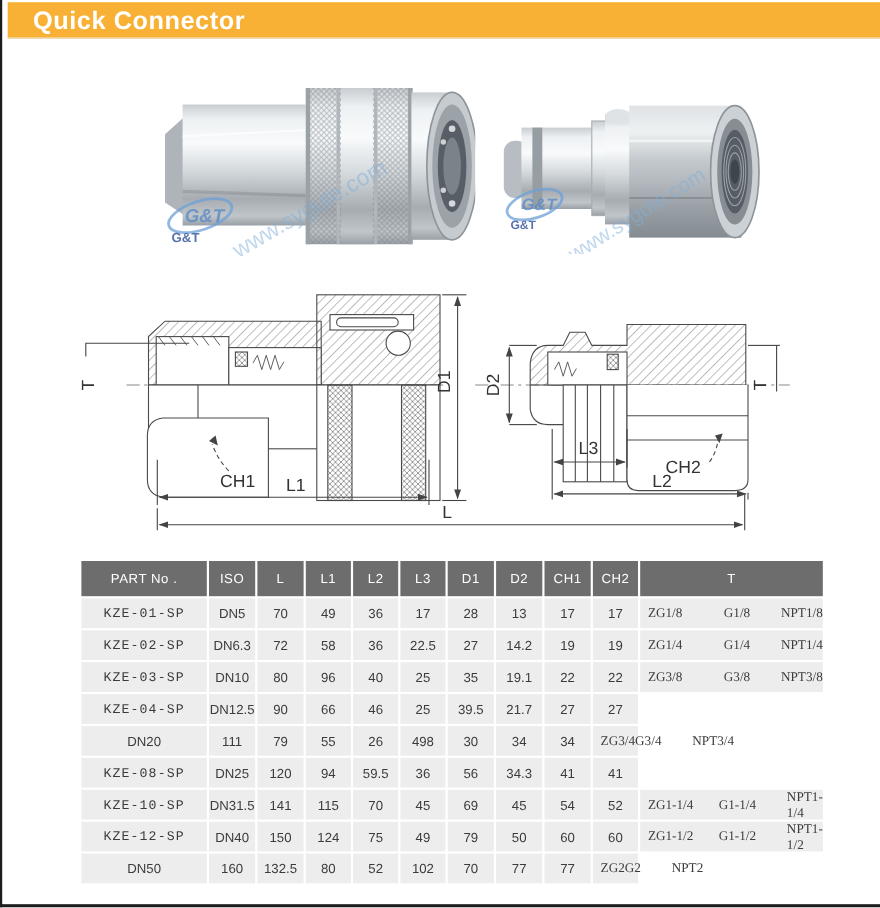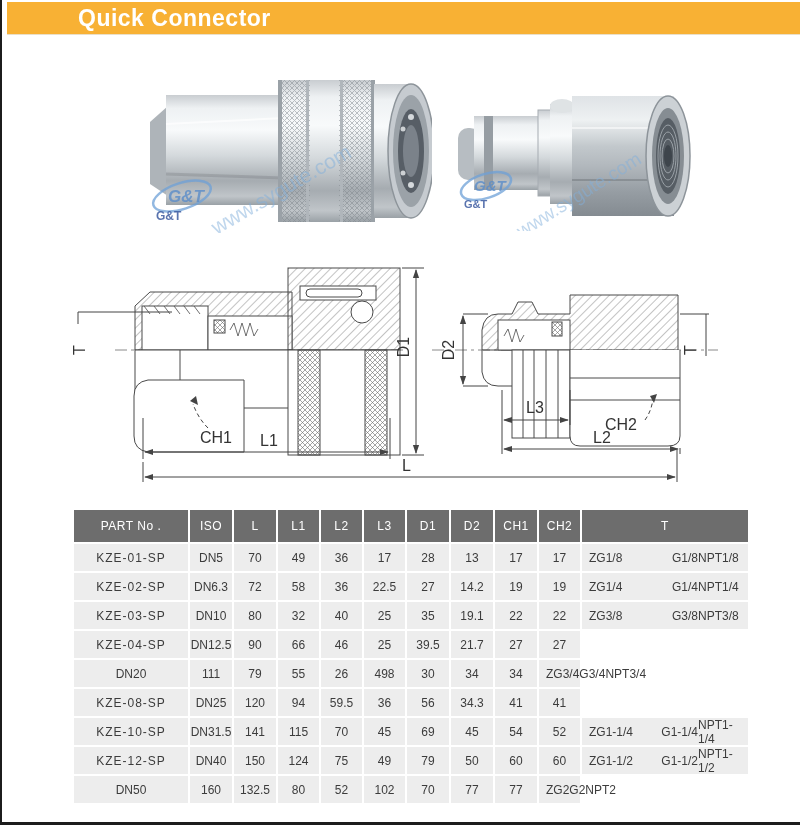--- a/index.html
+++ b/index.html
@@ -8,21 +8,20 @@
     position:relative; width:800px; height:825px; background:#ffffff;
     font-family:"Liberation Sans", sans-serif; overflow:hidden;
   }
   .page-border-left { position:absolute; left:0; top:0; width:2px; height:825px; background:#1c1c1c; }
   .page-border-bottom { position:absolute; left:0; bottom:0; width:800px; height:3px; background:#1c1c1c; }
 
   .banner {
     position:absolute; left:7px; top:2px; right:0; height:33px;
     background:#F8B134; display:flex; align-items:center;
     border-bottom:1px solid #eadfc8;
-    padding-left:48px;
   }
   .banner .title {
     color:#ffffff; font-size:23px; font-weight:bold; padding-left:23px; letter-spacing:0.5px;
   }
 
   .photo { position:absolute; }
   #photo-left { left:112px; top:68px; }
   #photo-right { left:448px; top:86px; }
 
   #drawing { position:absolute; left:60px; top:250px; }
@@ -31,26 +30,26 @@
   .trow { display:grid; grid-template-columns:114px 42px 42px 41px 41px 41px 42px 42px 42px 41px 166px;
           grid-gap:2px; margin-bottom:2px; }
   .th {
     background:#6D6D6D; color:#ffffff; font-size:12px; height:32px;
     display:flex; align-items:center; justify-content:center; letter-spacing:0.5px;
   }
   .td {
     background:#EDEDED; color:#3c3c3c; font-size:12px; height:27px;
     display:flex; align-items:center; justify-content:center;
   }
-  .td.part { letter-spacing:1px; }
-  .td.tcell { justify-content:flex-start; padding-left:7px; }
+  .td.part { letter-spacing:1px;font-family:Liberation Mono, monospace; }
+  .td.tcell { justify-content:flex-start; padding-left:7px;font-family:Liberation Serif, serif; }
   .td.tcell span { display:inline-block; }
   .td.tcell span:nth-child(1) { width:62px; }
   .td.tcell span:nth-child(2) { width:47px;text-align:right; }
-  .td.tcell span:nth-child(3) { flex:1; }
+  .td.tcell span:nth-child(3) { flex:1;margin-left:28px; }
   text { font-family:"Liberation Sans", sans-serif; }
 </style>
 </head>
 <body>
 
 <div class="page-border-left"></div>
 <div class="page-border-bottom"></div>
 
 <div class="banner">
   <div class="title">Quick Connector</div>
@@ -287,21 +286,21 @@
         <div class="td tcell">
           <span>ZG1/4</span>
           <span>G1/4</span>
           <span>NPT1/4</span>
         </div>
       </div>
       <div class="trow">
         <div class="td part">KZE-03-SP</div>
         <div class="td">DN10</div>
         <div class="td">80</div>
-        <div class="td">32</div>
+        <div class="td">96</div>
         <div class="td">40</div>
         <div class="td">25</div>
         <div class="td">35</div>
         <div class="td">19.1</div>
         <div class="td">22</div>
         <div class="td">22</div>
         <div class="td tcell">
           <span>ZG3/8</span>
           <span>G3/8</span>
           <span>NPT3/8</span>

